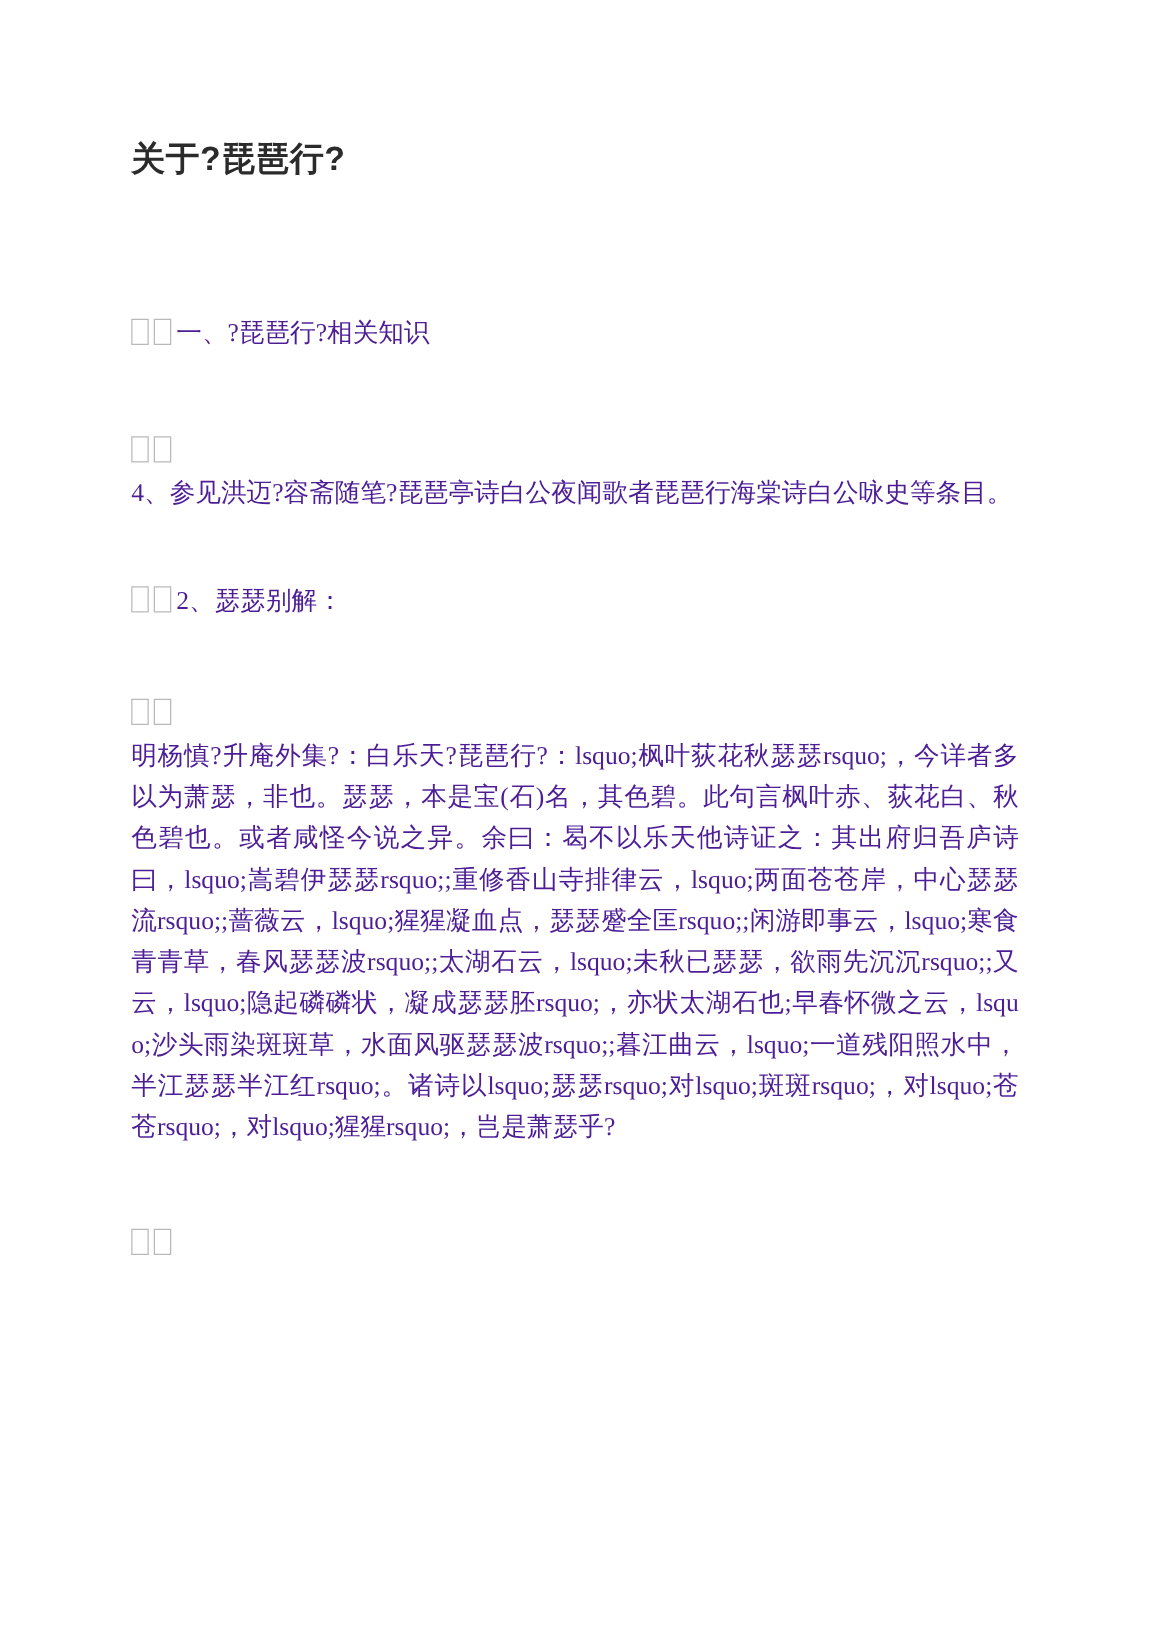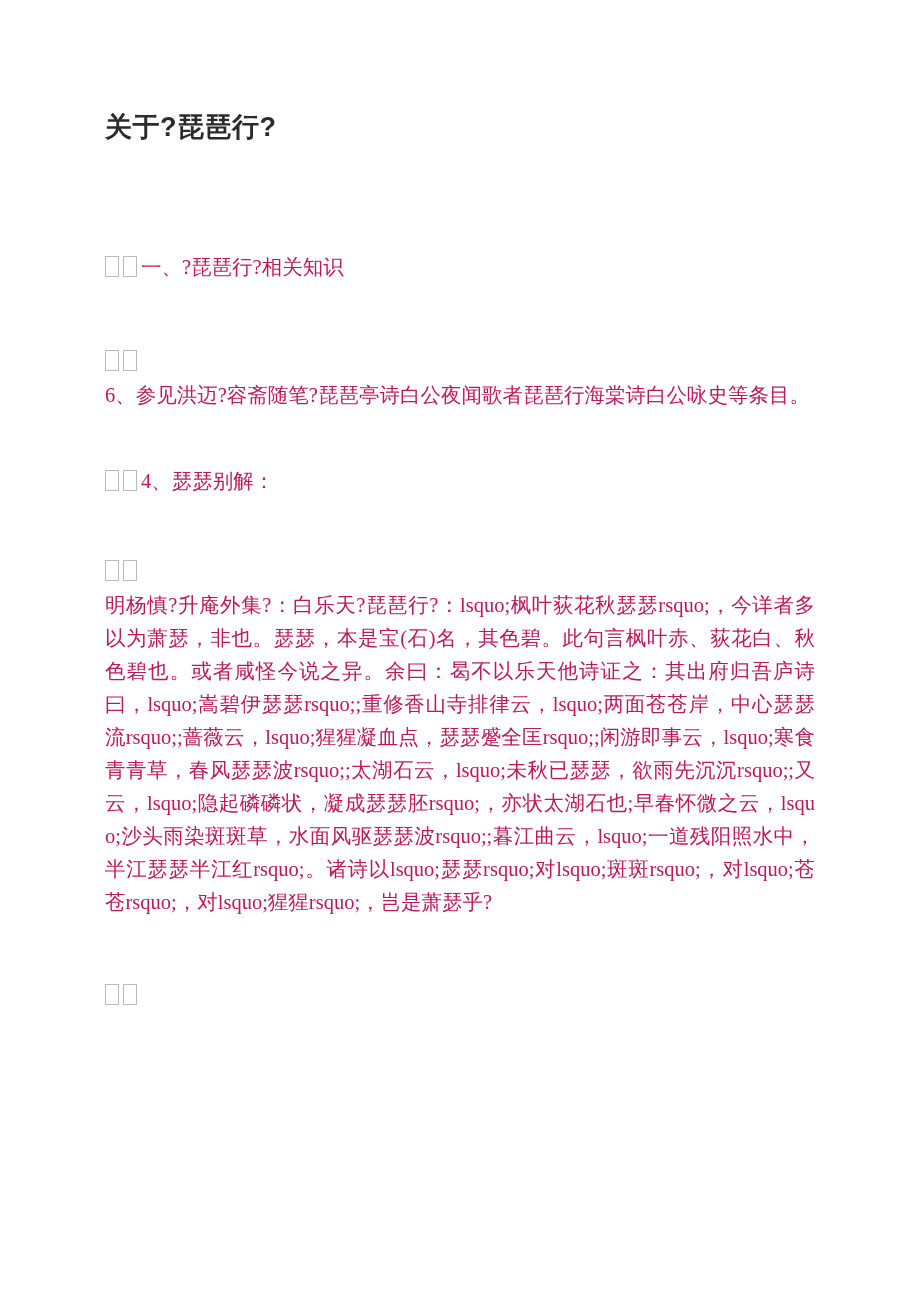--- a/index.html
+++ b/index.html
@@ -35,21 +35,21 @@
     margin: 0;
     padding-top: 110px;
     line-height: 1.3;
     white-space: pre-wrap;
   }
 
   
   .para {
     font-size: 20.5px;
     line-height: 33px;
-    color: #be185d;
+    color: #4c1d95;
     text-align: justify;
     text-justify: inter-ideograph;
     margin: 0;
     white-space: pre-wrap;
     word-break: break-all;
     overflow-wrap: break-word;
   }
 
   
   .tofu {
@@ -83,26 +83,26 @@
   <h1 class="doc-title">关于?琵琶行?</h1>
 
   <div class="spacer gap-title-s1"></div>
 
   <p class="para"><span class="tofu"></span><span class="tofu"></span><span>一、?琵琶行?相关知识</span></p>
 
   <div class="spacer gap-s1-s2"></div>
 
   <div>
     <span class="tofu-line"><span class="tofu"></span><span class="tofu"></span></span>
-    <p class="para">6、参见洪迈?容斋随笔?琵琶亭诗白公夜闻歌者琵琶行海棠诗白公咏史等条目。</p>
+    <p class="para">4、参见洪迈?容斋随笔?琵琶亭诗白公夜闻歌者琵琶行海棠诗白公咏史等条目。</p>
   </div>
 
   <div class="spacer gap-s2-s3"></div>
 
-  <p class="para"><span class="tofu"></span><span class="tofu"></span><span>4、瑟瑟别解：</span></p>
+  <p class="para"><span class="tofu"></span><span class="tofu"></span><span>2、瑟瑟别解：</span></p>
 
   <div class="spacer gap-s3-s4"></div>
 
   <div>
     <span class="tofu-line"><span class="tofu"></span><span class="tofu"></span></span>
     <p class="para">明杨慎?升庵外集?：白乐天?琵琶行?：lsquo;枫叶荻花秋瑟瑟rsquo;，今详者多以为萧瑟，非也。瑟瑟，本是宝(石)名，其色碧。此句言枫叶赤、荻花白、秋色碧也。或者咸怪今说之异。余曰：曷不以乐天他诗证之：其出府归吾庐诗曰，lsquo;嵩碧伊瑟瑟rsquo;;重修香山寺排律云，lsquo;两面苍苍岸，中心瑟瑟流rsquo;;蔷薇云，lsquo;猩猩凝血点，瑟瑟蹙全匡rsquo;;闲游即事云，lsquo;寒食青青草，春风瑟瑟波rsquo;;太湖石云，lsquo;未秋已瑟瑟，欲雨先沉沉rsquo;;又云，lsquo;隐起磷磷状，凝成瑟瑟胚rsquo;，亦状太湖石也;早春怀微之云，lsquo;沙头雨染斑斑草，水面风驱瑟瑟波rsquo;;暮江曲云，lsquo;一道残阳照水中，半江瑟瑟半江红rsquo;。诸诗以lsquo;瑟瑟rsquo;对lsquo;斑斑rsquo;，对lsquo;苍苍rsquo;，对lsquo;猩猩rsquo;，岂是萧瑟乎?</p>
   </div>
 
   <div class="spacer gap-s4-s5"></div>
 

